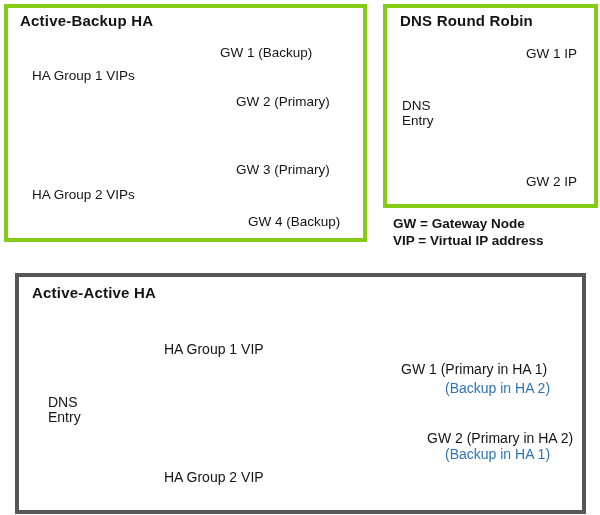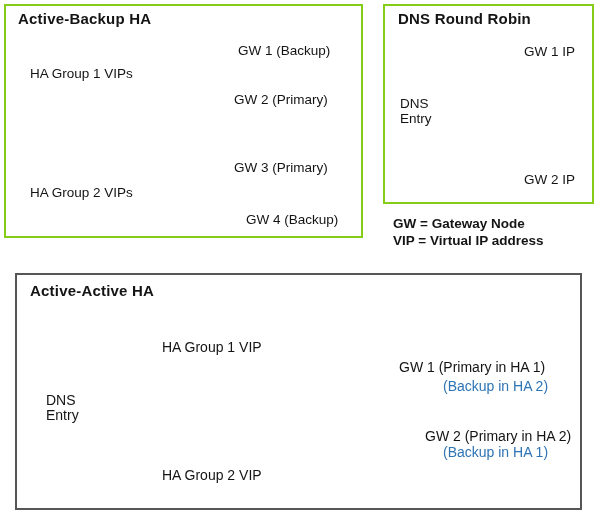--- a/index.html
+++ b/index.html
@@ -1,33 +1,33 @@
 <!DOCTYPE html>
 <html><head>
 <meta charset="utf-8">
 <style>
   html,body{margin:0;padding:0;background:#fff;}
   body{font-family:"Liberation Sans",sans-serif;color:#141414;}
   .stage{position:relative;width:600px;height:515px;background:#fff;overflow:hidden;}
-  .panel{position:absolute;border:2px solid #84cc16;background:#fff;}
+  .panel{position:absolute;border:4px solid #84cc16;background:#fff;}
   #panel-active-backup{left:4px;top:4px;width:355px;height:230px;}
   #panel-dns-rr{left:383px;top:4px;width:207px;height:196px;}
   #panel-active-active{left:15px;top:273px;width:563px;height:233px;border-color:#565656;}
   .lbl{position:absolute;white-space:nowrap;line-height:1;}
   .s13{font-size:13.5px;}
   .s14{font-size:14px;}
   .ttl{font-size:15px;font-weight:bold;letter-spacing:.2px;}
   .two{line-height:15px;}
   .note{color:#2E74B5;}
   .overlay{position:absolute;left:0;top:0;width:600px;height:515px;pointer-events:none;}
   .arrow{fill:none;stroke-width:4;stroke-linejoin:miter;}
   
   #p1-title{left:12px;top:5px;}
   #p1-g1{left:24px;top:61px;}
-  #p1-gw1{left:232px;top:38px;}
+  #p1-gw1{left:212px;top:38px;}
   #p1-gw2{left:228px;top:87px;}
   #p1-g2{left:24px;top:180px;}
   #p1-gw3{left:228px;top:155px;}
   #p1-gw4{left:240px;top:207px;}
   
   #p2-title{left:13px;top:5px;text-align:right;}
   #p2-gw1ip{left:139px;top:39px;}
   #p2-dns{left:15px;top:90px;}
   #p2-gw2ip{left:139px;top:167px;}
   

